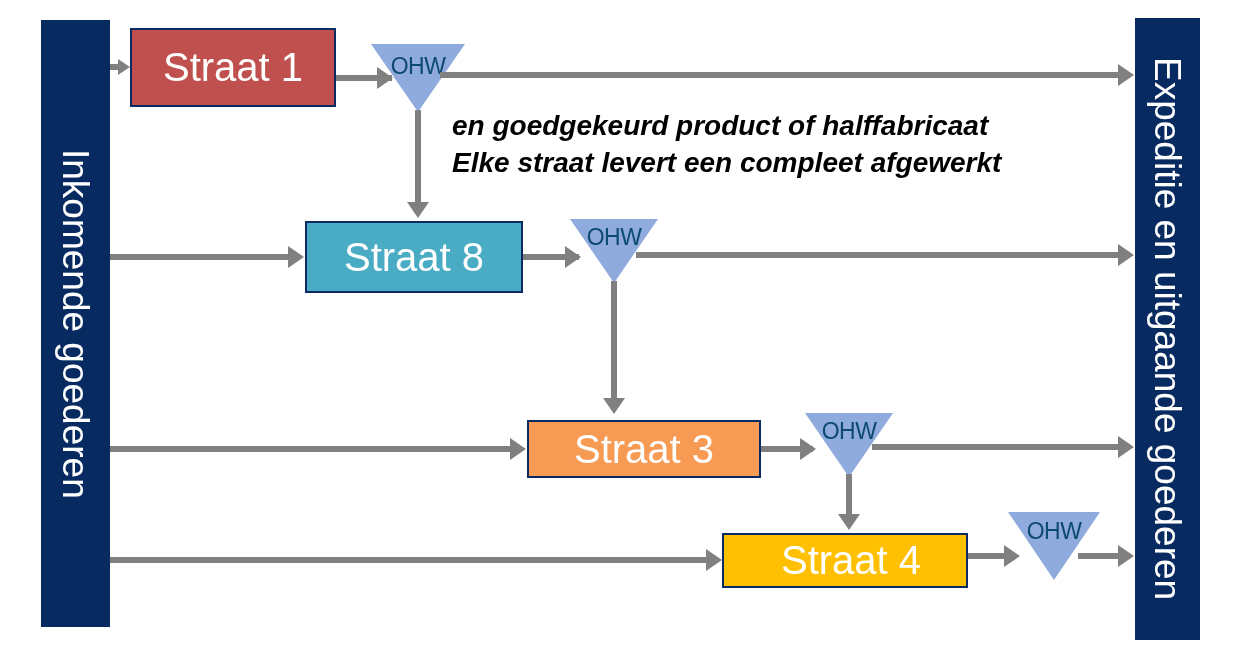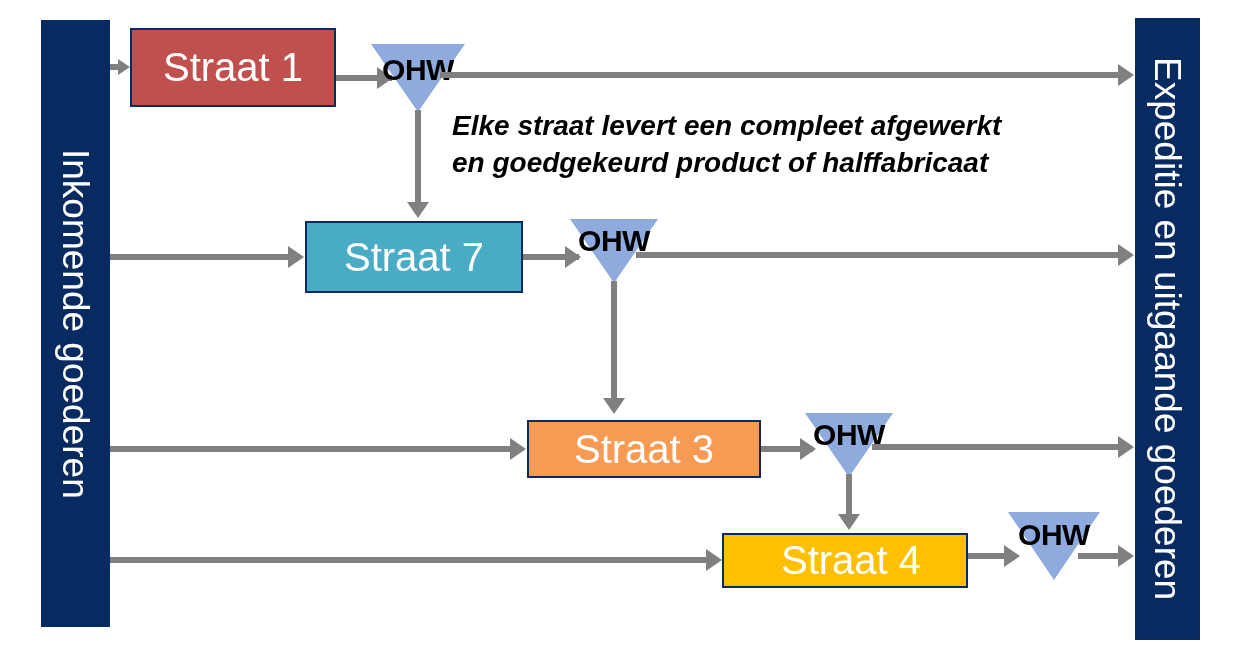--- a/index.html
+++ b/index.html
@@ -78,23 +78,23 @@
     height: 0;
     border-left-style: solid;
     border-right-style: solid;
     border-top-style: solid;
     border-left-color: transparent;
     border-right-color: transparent;
     border-top-color: #8FAADC;
   }
   .ohw .ohw-label {
     position: absolute;
-    font-size: 30px;
-    font-weight: 700;
-    color: #000000;
+    font-size: 23px;
+    font-weight: 400;
+    color: #0c4a6e;
     white-space: nowrap;
     left: 50%;
     transform: translateX(-50%);
     letter-spacing: -0.5px;
   }
 
   #ohw-1 { left: 371px; top: 44px;  width: 94px; height: 68px; }
   #ohw-1 .tri { border-left-width: 47px; border-right-width: 47px; border-top-width: 68px; }
   #ohw-1 .ohw-label { top: 9px; }
 
@@ -187,21 +187,21 @@
   <div class="h-line" style="left:440px; top:72px; width:690px;"></div>
   <div class="h-arrow" style="left:1118px; top:64px;"></div>
 
   <div class="v-line" style="left:415px; top:110px; height:95px;"></div>
   <div class="v-arrow" style="left:407px; top:202px;"></div>
 
   <div class="h-line" style="left:110px; top:254px; width:182px;"></div>
   <div class="h-arrow" style="left:288px; top:246px;"></div>
 
   <div class="straat" id="straat-2">
-    <span>Straat 7</span>
+    <span>Straat 8</span>
   </div>
 
   <div class="h-line" style="left:523px; top:254px; width:56px;"></div>
   <div class="h-arrow" style="left:565px; top:246px;"></div>
 
   <div class="ohw" id="ohw-2">
     <div class="tri"></div>
     <span class="ohw-label">OHW</span>
   </div>
 
@@ -244,17 +244,17 @@
 
   <div class="ohw" id="ohw-4">
     <div class="tri"></div>
     <span class="ohw-label">OHW</span>
   </div>
 
   <div class="h-line" style="left:1078px; top:553px; width:52px;"></div>
   <div class="h-arrow" style="left:1118px; top:545px;"></div>
 
   <div id="annotation">
+    <div>en goedgekeurd product of halffabricaat</div>
     <div>Elke straat levert een compleet afgewerkt</div>
-    <div>en goedgekeurd product of halffabricaat</div>
   </div>
 
 </div>
 
 </body></html>

